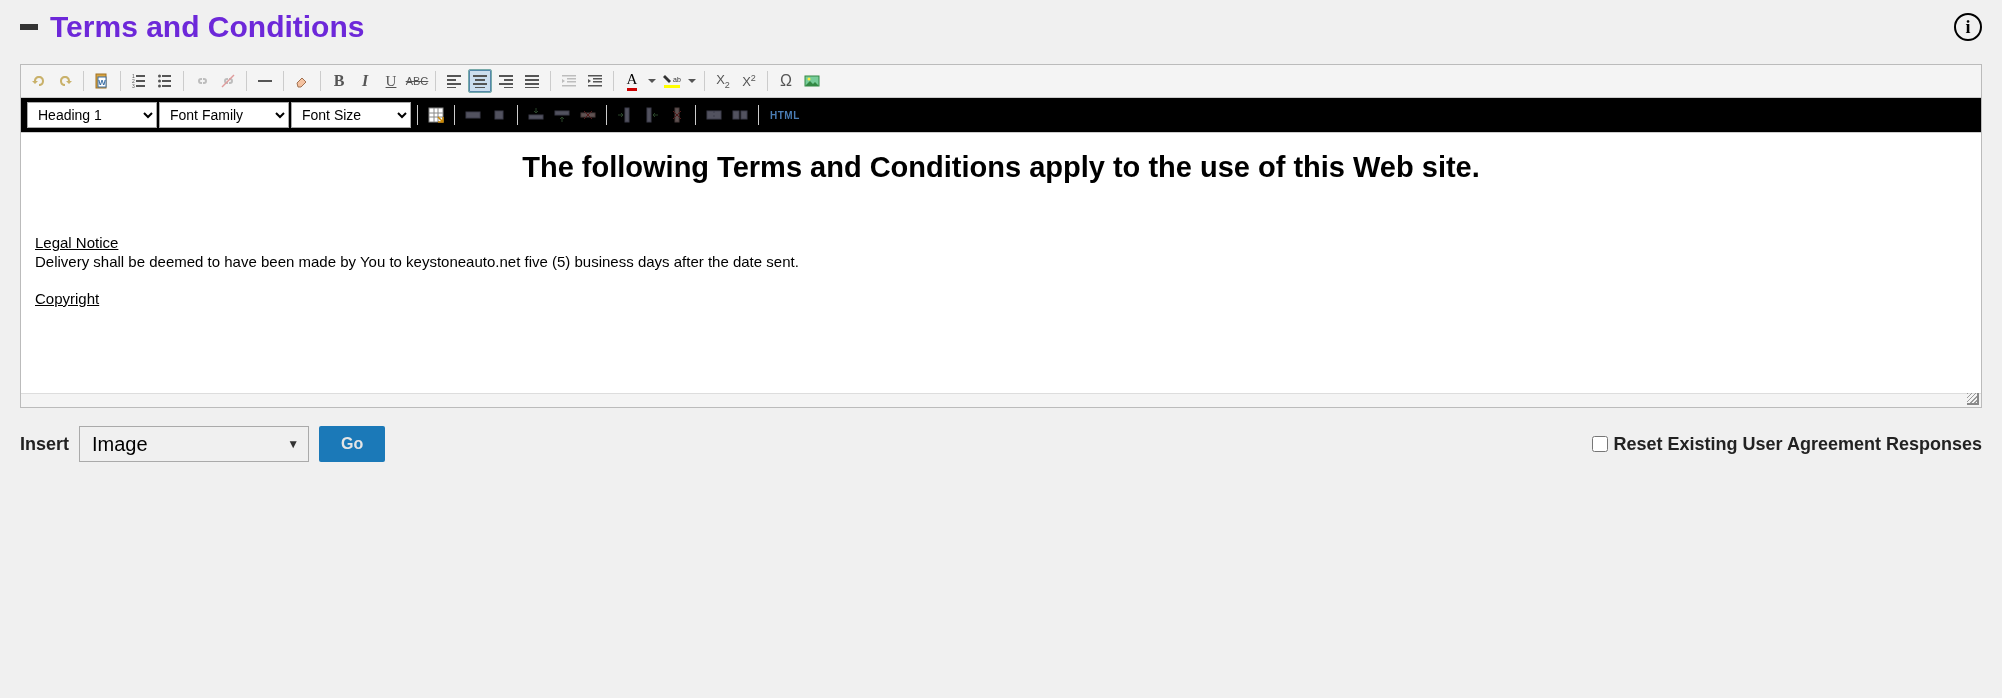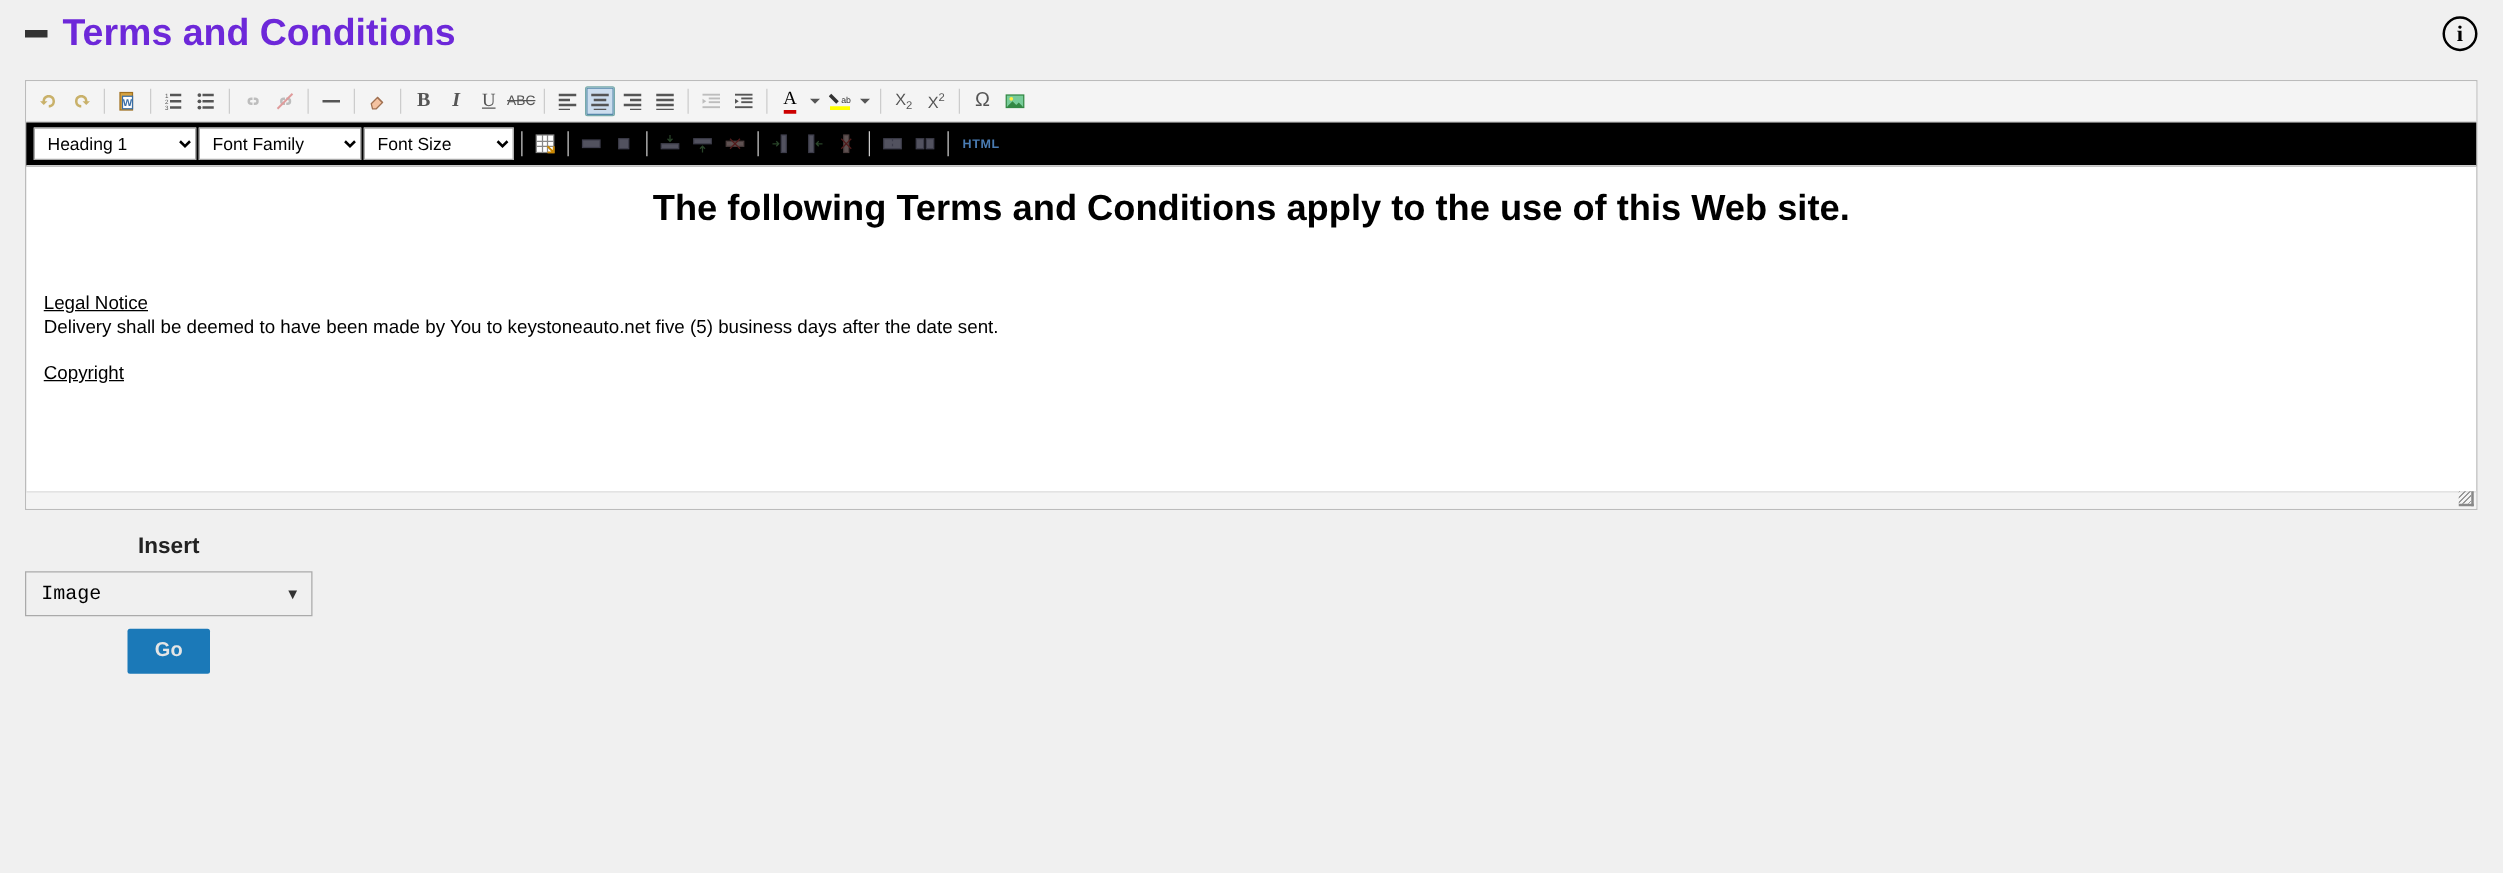--- a/index.html
+++ b/index.html
@@ -17,23 +17,23 @@
 .tsep { width: 1px; height: 20px; background: #ccc; margin: 0 4px; }
 .tb-select { height: 26px; border: 1px solid #aaa; background: #fff; font-size: 14px; padding: 2px 6px; min-width: 100px; }
 .content-area { padding: 18px 14px; font-family: Verdana, Geneva, sans-serif; font-size: 15px; color: #000; height: 260px; overflow: hidden; }
 .content-area h1 { text-align: center; font-size: 29px; font-weight: bold; margin-bottom: 50px; }
 .content-area .underline-h { text-decoration: underline; font-size: 15px; }
 .content-area p { margin-bottom: 18px; line-height: 1.4; }
 .resize-bar { height: 14px; background: #f4f4f4; border-top: 1px solid #ddd; position: relative; }
 .resize-grip { position: absolute; right: 2px; bottom: 2px; width: 12px; height: 12px; cursor: se-resize; color: #888; }
 .resize-grip::before { content: ""; position: absolute; right: 0; bottom: 0; border-right: 2px solid #888; border-bottom: 2px solid #888; width: 10px; height: 10px; transform: skew(0,0); background: repeating-linear-gradient(135deg,#999,#999 1px,transparent 1px,transparent 3px); }
 .footer-row { display: flex; align-items: center; justify-content: space-between; padding: 6px 0; }
-.footer-left { display: flex; align-items: center; gap: 10px; flex-direction: column; }
+.footer-left { display: flex; align-items: center; gap: 10px; }
 .insert-label { font-weight: bold; font-size: 18px; color: #222; }
-.insert-select { height: 36px; border: 1px solid #aaa; background: linear-gradient(#fff,#eee); padding: 0 34px 0 12px; font-size: 16px; position: relative; appearance: none; min-width: 230px; background-image: none; font-family: Liberation Mono, monospace; }
+.insert-select { height: 36px; border: 1px solid #aaa; background: linear-gradient(#fff,#eee); padding: 0 34px 0 12px; font-size: 20px; position: relative; appearance: none; min-width: 230px; background-image: none; }
 .select-wrap { position: relative; display: inline-block; }
 .select-arrow { position: absolute; right: 10px; top: 50%; transform: translateY(-50%); pointer-events: none; color: #333; font-size: 12px; }
 .go-btn { background: #1b79b8; color: #e5e5e5; border: none; height: 36px; padding: 0 22px; font-size: 16px; font-weight: bold; cursor: pointer; border-radius: 2px; }
 .footer-right { display: flex; align-items: center; gap: 6px; }
 .reset-label { font-size: 18px; font-weight: bold; color: #222; }
 .chk { width: 16px; height: 16px; }
 .html-label { font-size: 10px; font-weight: bold; color: #4a7cb3; letter-spacing: 0.5px; }
 svg { display: block; }
 </style>
 </head>
@@ -328,13 +328,17 @@
   <div class="footer-left">
     <span class="insert-label">Insert</span>
     <span class="select-wrap">
       <select class="insert-select">
         <option>Image</option>
       </select>
       <span class="select-arrow">▼</span>
     </span>
     <button class="go-btn">Go</button>
   </div>
+  <div class="footer-right">
+    <input type="checkbox" class="chk" style="">
+    <span class="reset-label">Reset Existing User Agreement Responses</span>
+  </div>
 </div>
 
 </body></html>

